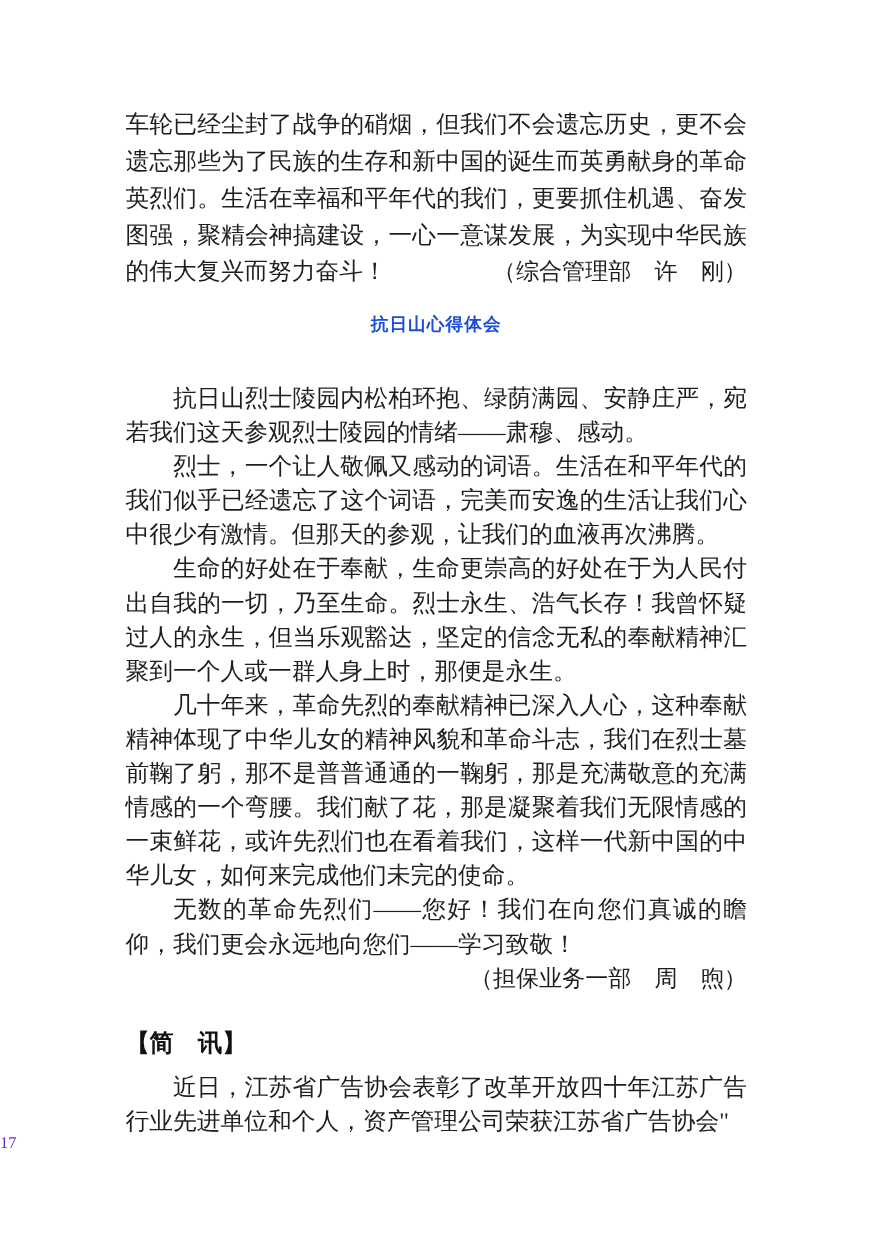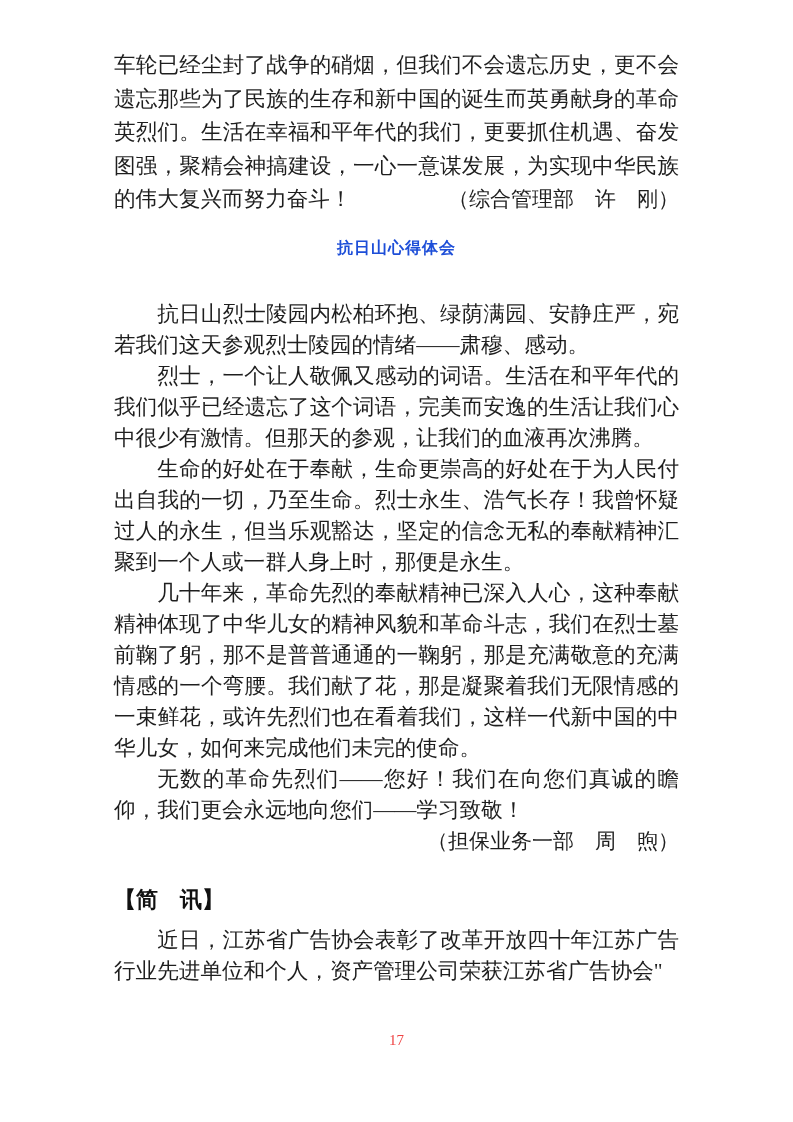--- a/index.html
+++ b/index.html
@@ -7,21 +7,21 @@
     padding: 0;
     background: #ffffff;
   }
   .page {
     position: relative;
     width: 793px;
     height: 1122px;
     margin: 0 auto;
     background: #ffffff;
     box-sizing: border-box;
-    padding: 49px 114px 0 114px;
+    padding: 97px 114px 0 114px;
     overflow: hidden;
     font-family: "Liberation Serif", "DejaVu Serif", serif;
     color: #1e1e1e;
   }
   .body-text {
     margin: 0;
     font-size: 21.6px;
     line-height: 31px;
     text-align: justify;
     text-justify: inter-ideograph;
@@ -64,24 +64,24 @@
     color: #111111;
   }
   .brief-para {
     margin-top: 9px;
   }
   .page-number {
     position: absolute;
     left: 0;
     right: 0;
     top: 1032px;
-    text-align: center;
+    text-align: left;
     font-family: "Liberation Serif", "DejaVu Serif", serif;
     font-size: 15px;
-    color: #ef4444;
+    color: #6d28d9;
   }
 </style>
 </head>
 <body>
 
 <div class="page">
 
   <p class="body-text continuation">车轮已经尘封了战争的硝烟，但我们不会遗忘历史，更不会遗忘那些为了民族的生存和新中国的诞生而英勇献身的革命英烈们。生活在幸福和平年代的我们，更要抓住机遇、奋发图强，聚精会神搞建设，一心一意谋发展，为实现中华民族的伟大复兴而努力奋斗！</p>
 
   <div class="attribution pull-up">（综合管理部　许　刚）</div>

